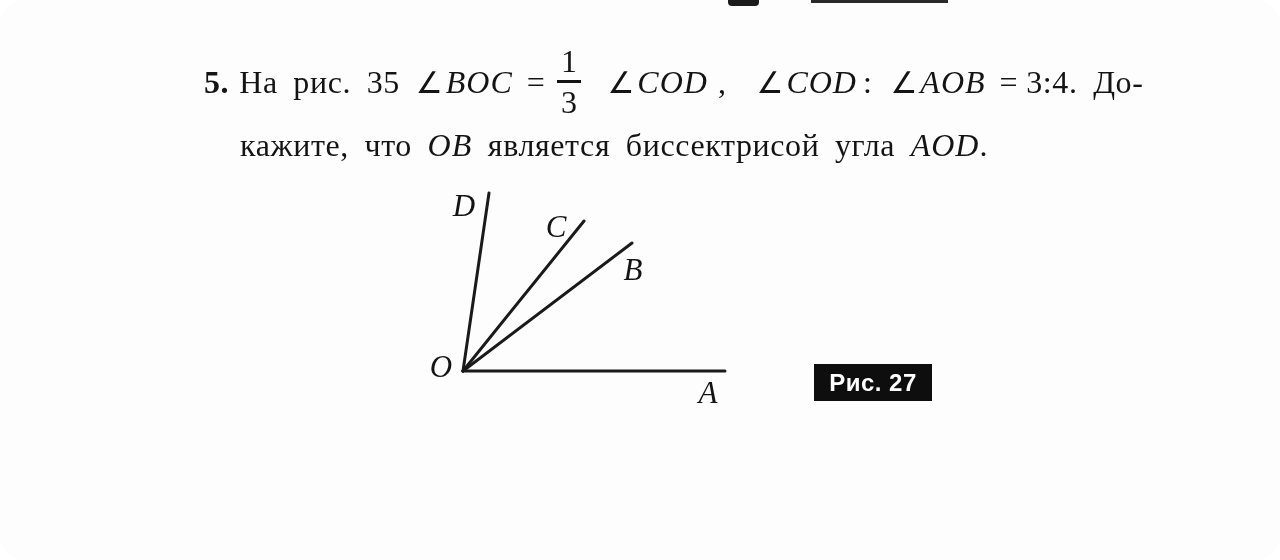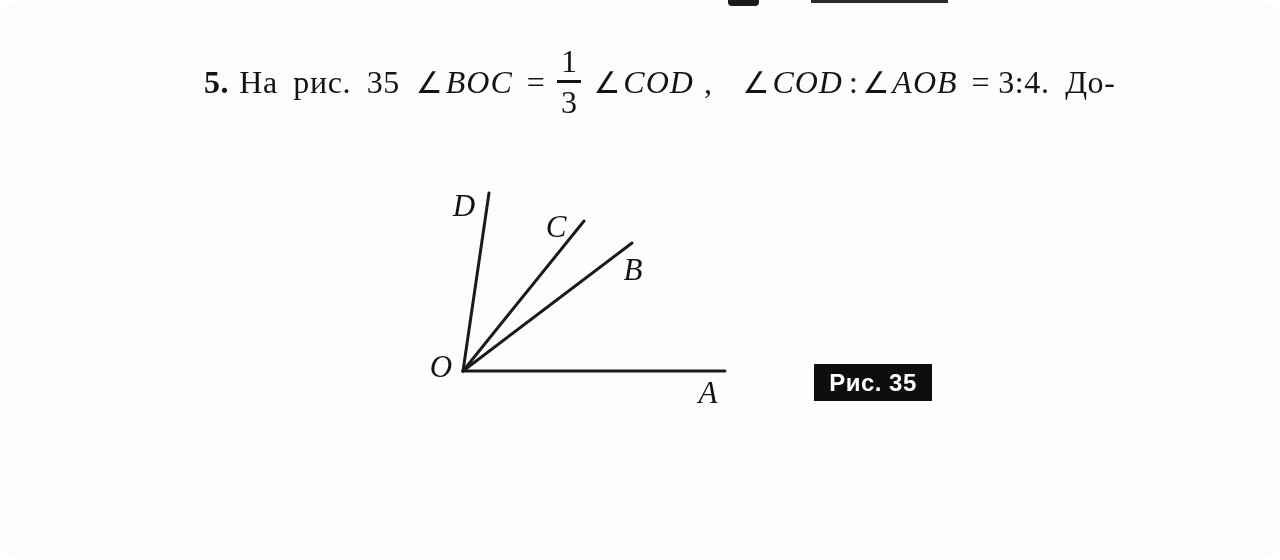--- a/index.html
+++ b/index.html
@@ -37,21 +37,21 @@
   .pnum{font-weight:bold;margin-right:10px;}
   .mathgrp{margin-left:16px;margin-right:6px;letter-spacing:1px;}
   .mvar{font-style:italic;letter-spacing:1px;}
   .ang{
     font-family:"DejaVu Sans", sans-serif;
     font-style:normal;
     font-size:30px;
     margin-right:2px;
   }
   .rel{margin:0 8px;}
-  .tight{margin-left:4px;}
+  .tight{margin-left:18px;}
   .frac{
     display:inline-block;
     vertical-align:middle;
     position:relative;
     top:-4px;
     margin:-34px 8px -34px 4px;
     text-align:center;
   }
   .frac .fnum,.frac .fden{
     display:block;
@@ -102,30 +102,36 @@
 
 <div class="page">
 
   <div class="artifact-blob"></div>
   <div class="artifact-line"></div>
 
   <div class="line line1">
     <span class="pnum">5.</span><span>На рис. 35</span><span class="mathgrp"><span class="ang">∠</span><span class="mvar">BOC</span></span><span class="rel">=</span><span class="frac"><span class="fnum">1</span><span class="fbar"></span><span class="fden">3</span></span><span class="mathgrp tight"><span class="ang">∠</span><span class="mvar">COD</span></span><span class="comma">,</span><span class="mathgrp"><span class="ang">∠</span><span class="mvar">COD</span></span><span>:</span><span class="mathgrp tight"><span class="ang">∠</span><span class="mvar">AOB</span></span><span class="rel">=</span><span>3:4.</span>&nbsp;<span>До-</span>
   </div>
 
+  <div class="line line2">
+    <span>кажите, что</span>
+    <span class="mvar">OB</span>
+    <span>является биссектрисой угла</span>
+    <span class="mvar">AOD</span><span>.</span>
+  </div>
 
   <svg class="figure" viewBox="0 0 350 235">
     <line x1="63" y1="191" x2="325" y2="191"></line>
     <line x1="63" y1="191" x2="232" y2="63"></line>
     <line x1="63" y1="191" x2="184" y2="41"></line>
     <line x1="63" y1="191" x2="89" y2="13"></line>
     <text x="41" y="197">O</text>
     <text x="308" y="223">A</text>
     <text x="233" y="100">B</text>
     <text x="156" y="57">C</text>
     <text x="64" y="36">D</text>
   </svg>
 
   <div class="fig-caption">
-    <span>Рис. 35</span>
+    <span>Рис. 27</span>
   </div>
 
 </div>
 
 </body></html>

